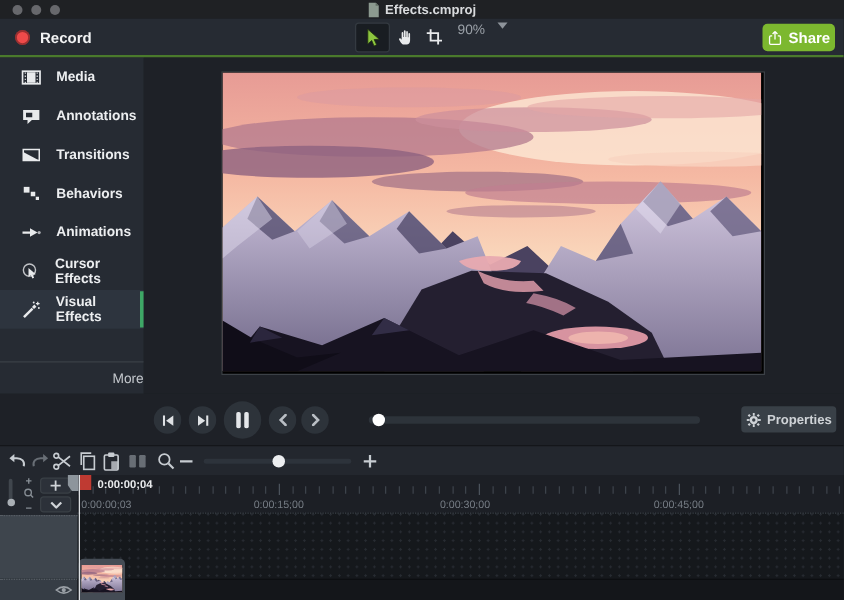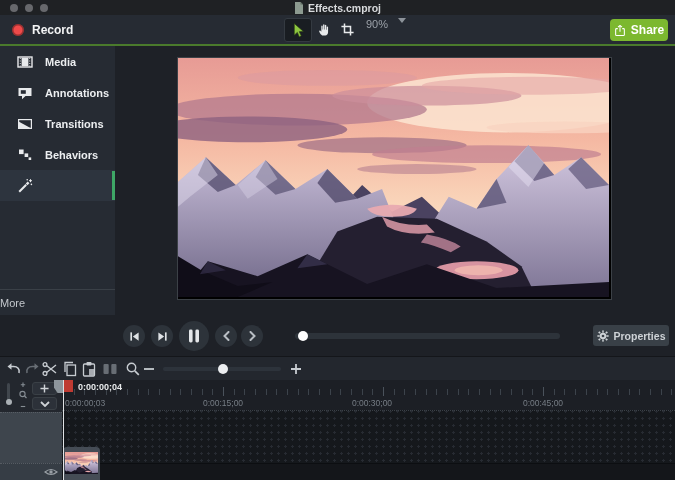--- a/index.html
+++ b/index.html
@@ -33,21 +33,21 @@
   #green-rule{left:0;top:44px;width:675px;height:2px;background:#4a7a2c;}
 
   
   #sidebar{left:0;top:46px;width:115px;height:269px;background:#262b33;}
   .sb-item{position:relative;height:31px;display:flex;align-items:center;}
   .sb-item .sb-icon{width:16px;height:16px;margin-left:17px;color:#e8eaec;}
   .sb-item .sb-label{margin-left:12px;color:#eceef0;font-size:11px;font-weight:bold;}
   .sb-item.selected{background:#2d343e;}
   .sb-item.selected::after{content:"";position:absolute;right:0;top:1px;bottom:1px;width:3px;background:#3ea766;}
   #sb-more{position:absolute;left:0;top:243px;width:115px;height:26px;border-top:1px solid #3a4047;
-    display:flex;align-items:center;justify-content:flex-start;color:#c3c7cc;font-size:11px;}
+    display:flex;align-items:center;justify-content:flex-end;color:#c3c7cc;font-size:11px;}
 
   
   #preview{left:115px;top:46px;width:560px;height:269px;background:#1e2127;}
   #canvas{position:absolute;left:62px;top:11px;width:433px;height:241px;border:1px solid #3c4147;background:#000;}
 
   
   #playbar{left:0;top:315px;width:675px;height:41px;background:#1e2127;}
   .pb-circle{position:absolute;border-radius:50%;background:#2d333a;display:flex;align-items:center;justify-content:center;color:#dfe2e5;}
   .pb-sm{width:22px;height:22px;top:10px;}
   #pb-pause{width:30px;height:30px;top:6px;left:179px;}
@@ -175,28 +175,44 @@
     <span class="sb-label">Transitions</span>
   </div>
   <div class="sb-item">
     <svg class="sb-icon" viewBox="0 0 16 16">
       <rect x="2" y="2.5" width="4.6" height="4.6" fill="currentColor"></rect>
       <rect x="7.6" y="6.4" width="3.6" height="3.6" fill="currentColor"></rect>
       <rect x="11.6" y="10.4" width="2.6" height="2.6" fill="currentColor"></rect>
     </svg>
     <span class="sb-label">Behaviors</span>
   </div>
+  <div class="sb-item">
+    <svg class="sb-icon" viewBox="0 0 16 16">
+      <path d="M1 8 H8" stroke="currentColor" stroke-width="1.8"></path>
+      <polygon points="7,4.6 13,8 7,11.4" fill="currentColor"></polygon>
+      <circle cx="14.3" cy="8" r="1.3" fill="currentColor" opacity="0.7"></circle>
+    </svg>
+    <span class="sb-label">Animations</span>
+  </div>
+  <div class="sb-item">
+    <svg class="sb-icon" viewBox="0 0 16 16">
+      <circle cx="7" cy="7" r="5.2" fill="none" stroke="currentColor" stroke-width="1.2" opacity="0.8"></circle>
+      <polygon points="6.2,5.2 6.2,13.2 8.2,11.2 9.5,14.2 11,13.5 9.7,10.7 12.4,10.5" fill="currentColor"></polygon>
+    </svg>
+    <span class="sb-label">Cursor Effects</span>
+  </div>
   <div class="sb-item selected">
     <svg class="sb-icon" viewBox="0 0 16 16">
       <path d="M2.2 13.8 L9.2 6.8" stroke="currentColor" stroke-width="2"></path>
       <path d="M9.6 6.4 L11.6 4.4" stroke="currentColor" stroke-width="2.4"></path>
       <path d="M13.5 1.2 v3 M12 2.7 h3" stroke="currentColor" stroke-width="1"></path>
       <circle cx="10.2" cy="1.8" r="0.8" fill="currentColor"></circle>
       <circle cx="14.4" cy="6.4" r="0.8" fill="currentColor"></circle>
     </svg>
+    <span class="sb-label">Visual Effects</span>
   </div>
   <div id="sb-more">
     <span>More</span>
   </div>
 </div>
 
 <div class="abs" id="preview">
   <div id="canvas">
     <svg width="431" height="239" viewBox="0 0 433 241" preserveAspectRatio="none">
       <defs>

